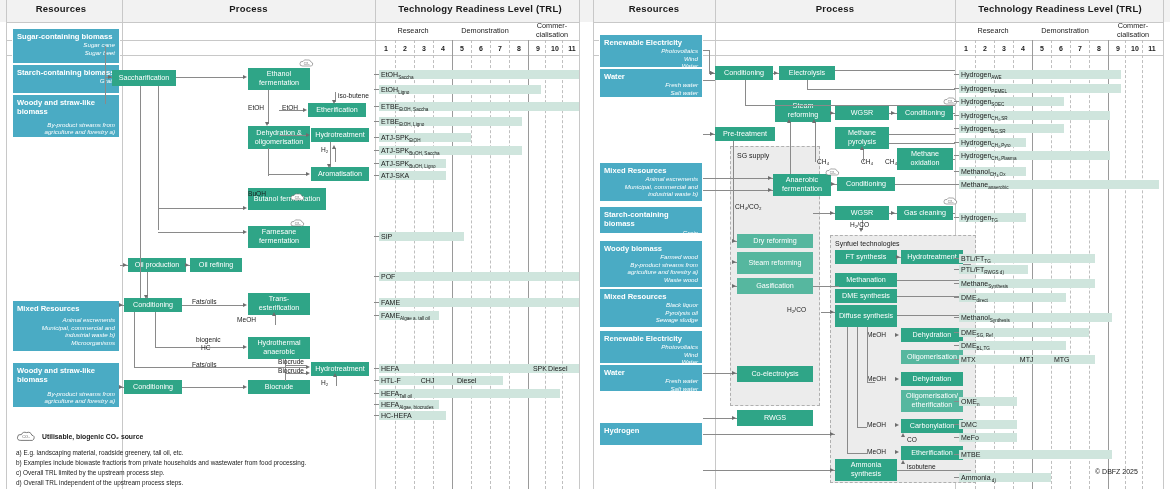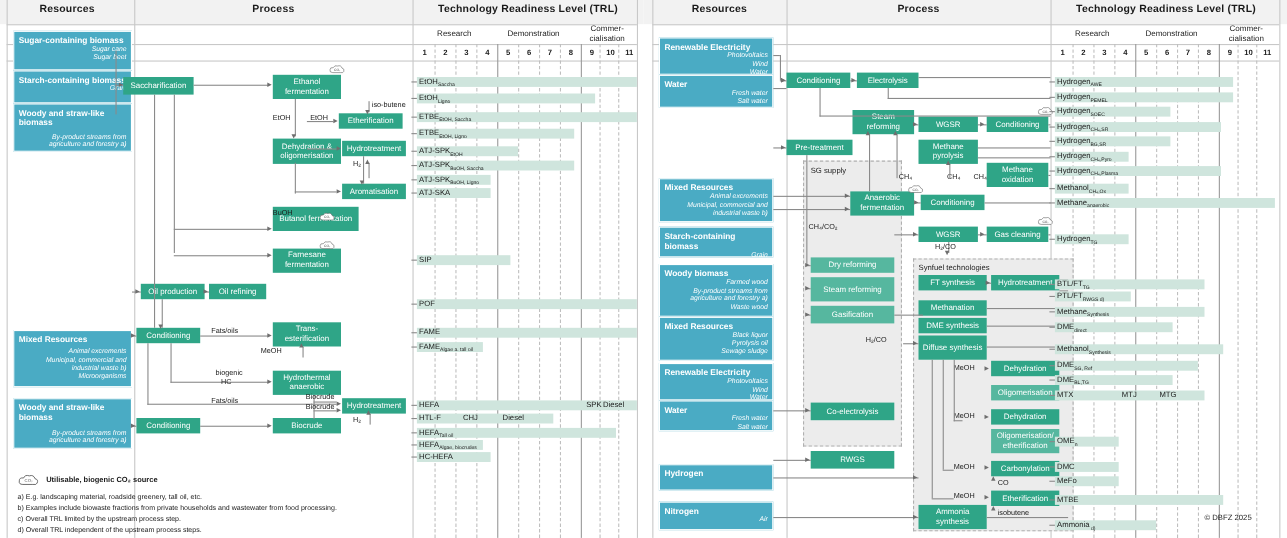--- a/index.html
+++ b/index.html
@@ -400,24 +400,20 @@
     <span class="s">Wind</span>
     <span class="s">Water</span>
   </div>
   <div class="res" style="left:14px;top:364px;width:104px;height:28px">
     <span class="t">Water</span>
     <span class="s">Fresh water</span>
     <span class="s">Salt water</span>
   </div>
   <div class="res" style="left:14px;top:422px;width:104px;height:24px">
     <span class="t">Hydrogen</span>
-  </div>
-  <div class="res" style="left:14px;top:456px;width:104px;height:26px">
-    <span class="t">Nitrogen</span>
-    <span class="s">Air</span>
   </div>
 
   <div class="grp" style="left:145px;top:146px;width:90px;height:260px"></div>
   <div class="grp-lbl" style="left:152px;top:152px">SG supply</div>
   <div class="grp" style="left:245px;top:235px;width:146px;height:248px"></div>
   <div class="grp-lbl" style="left:250px;top:240px">Synfuel technologies</div>
 
   <div class="proc" style="left:130px;top:66px;width:58px;height:14px">Conditioning</div>
   <div class="proc" style="left:194px;top:66px;width:56px;height:14px">Electrolysis</div>
   <div class="proc" style="left:130px;top:127px;width:60px;height:14px">Pre-treatment</div>

